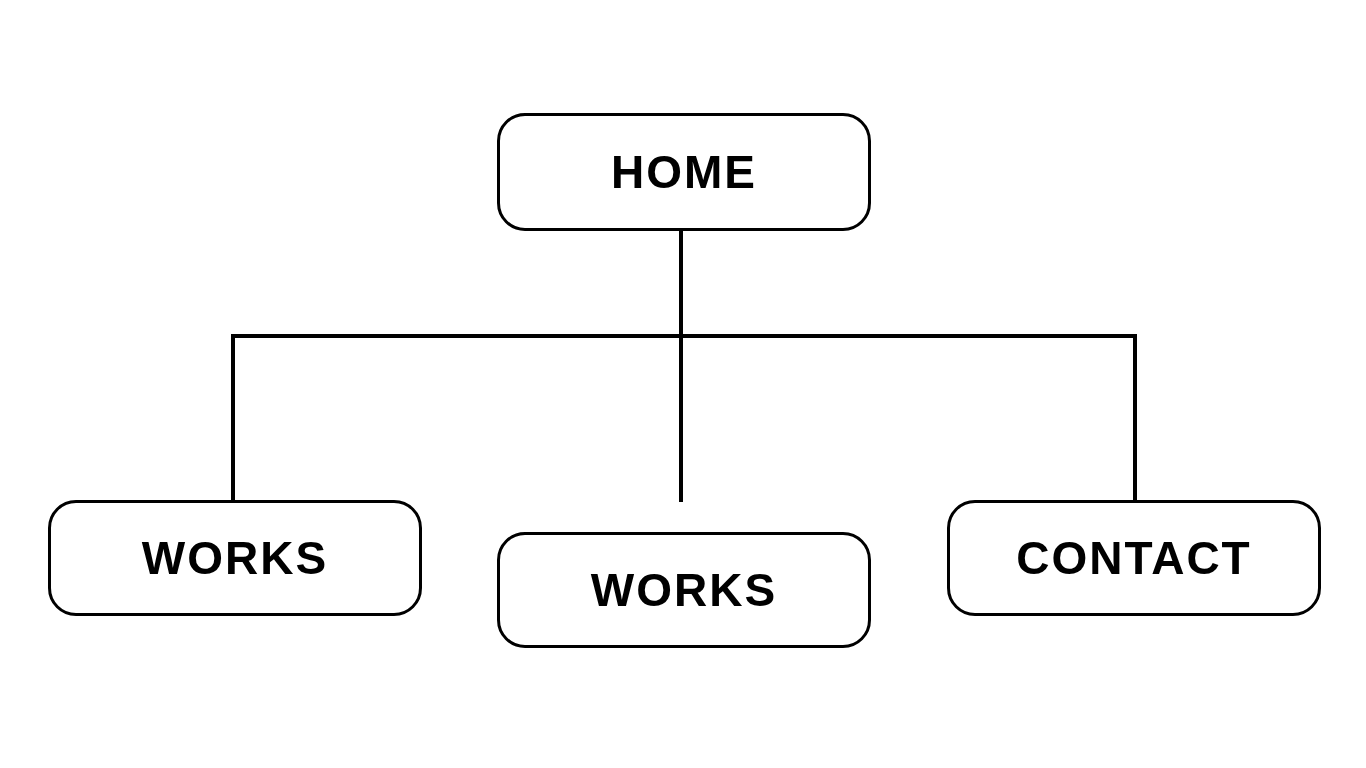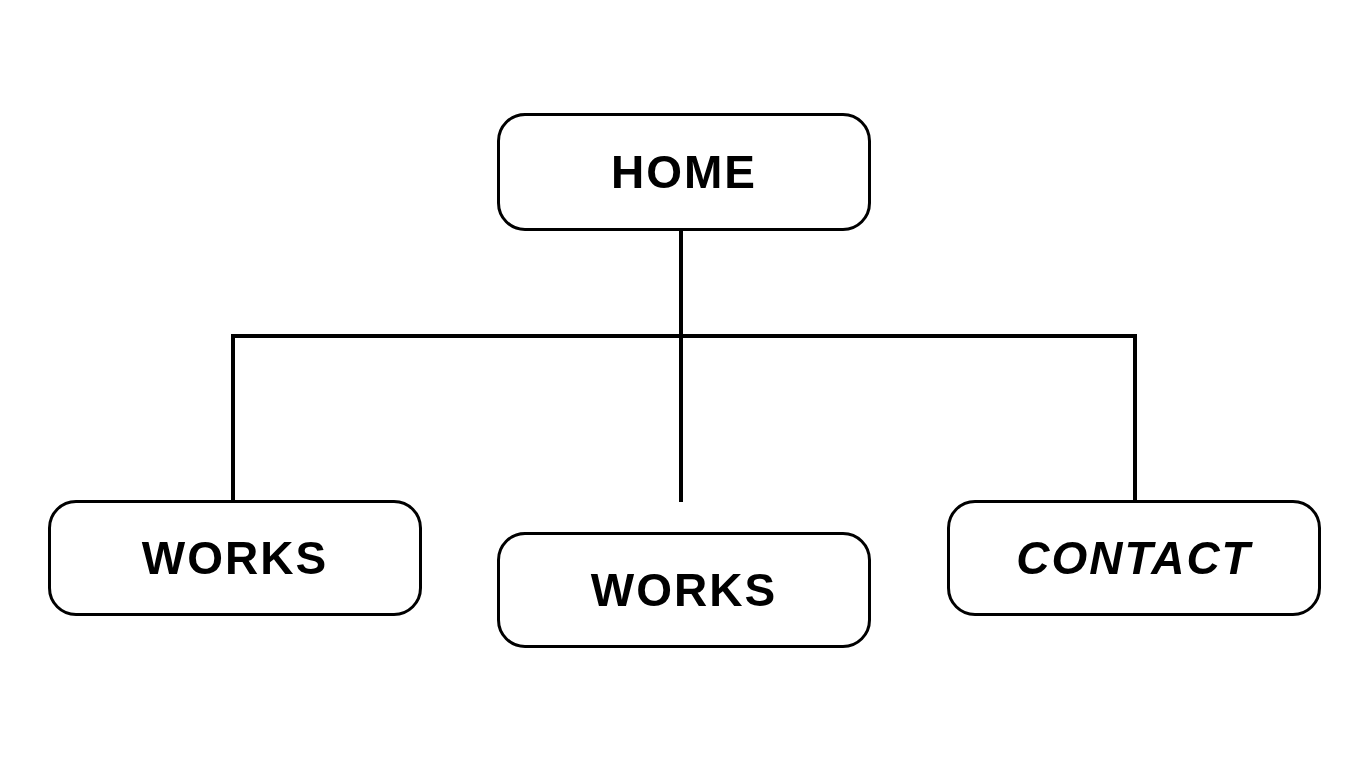--- a/index.html
+++ b/index.html
@@ -36,21 +36,21 @@
   }
   .connector {
     position: absolute;
     background: #000000;
     z-index: 1;
   }
   
   .node-home    { left: 497px; top: 113px; width: 374px; height: 118px; }
   .node-about   { left:  48px; top: 500px; width: 374px; height: 116px; }
   .node-works   { left: 497px; top: 500px; width: 374px; height: 116px; margin-top: 32px; }
-  .node-contact { left: 947px; top: 500px; width: 374px; height: 116px; font-style: italic; }
+  .node-contact { left: 947px; top: 500px; width: 374px; height: 116px; }
   
   .conn-home-down    { left: 679px; top: 229px; width: 4px;   height: 109px; }
   .conn-horizontal   { left: 231px; top: 334px; width: 906px; height: 4px;   }
   .conn-about-down   { left: 231px; top: 334px; width: 4px;   height: 168px; }
   .conn-works-down   { left: 679px; top: 334px; width: 4px;   height: 168px; }
   .conn-contact-down { left: 1133px; top: 334px; width: 4px;  height: 168px; }
 </style>
 </head>
 <body>
 

